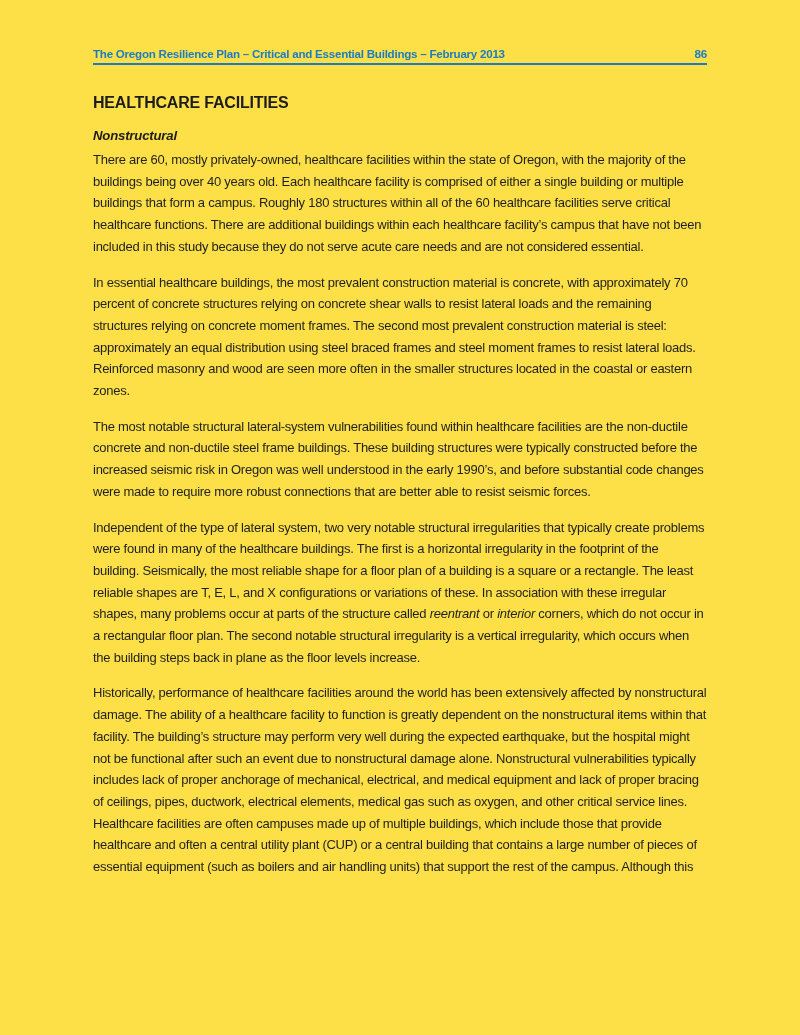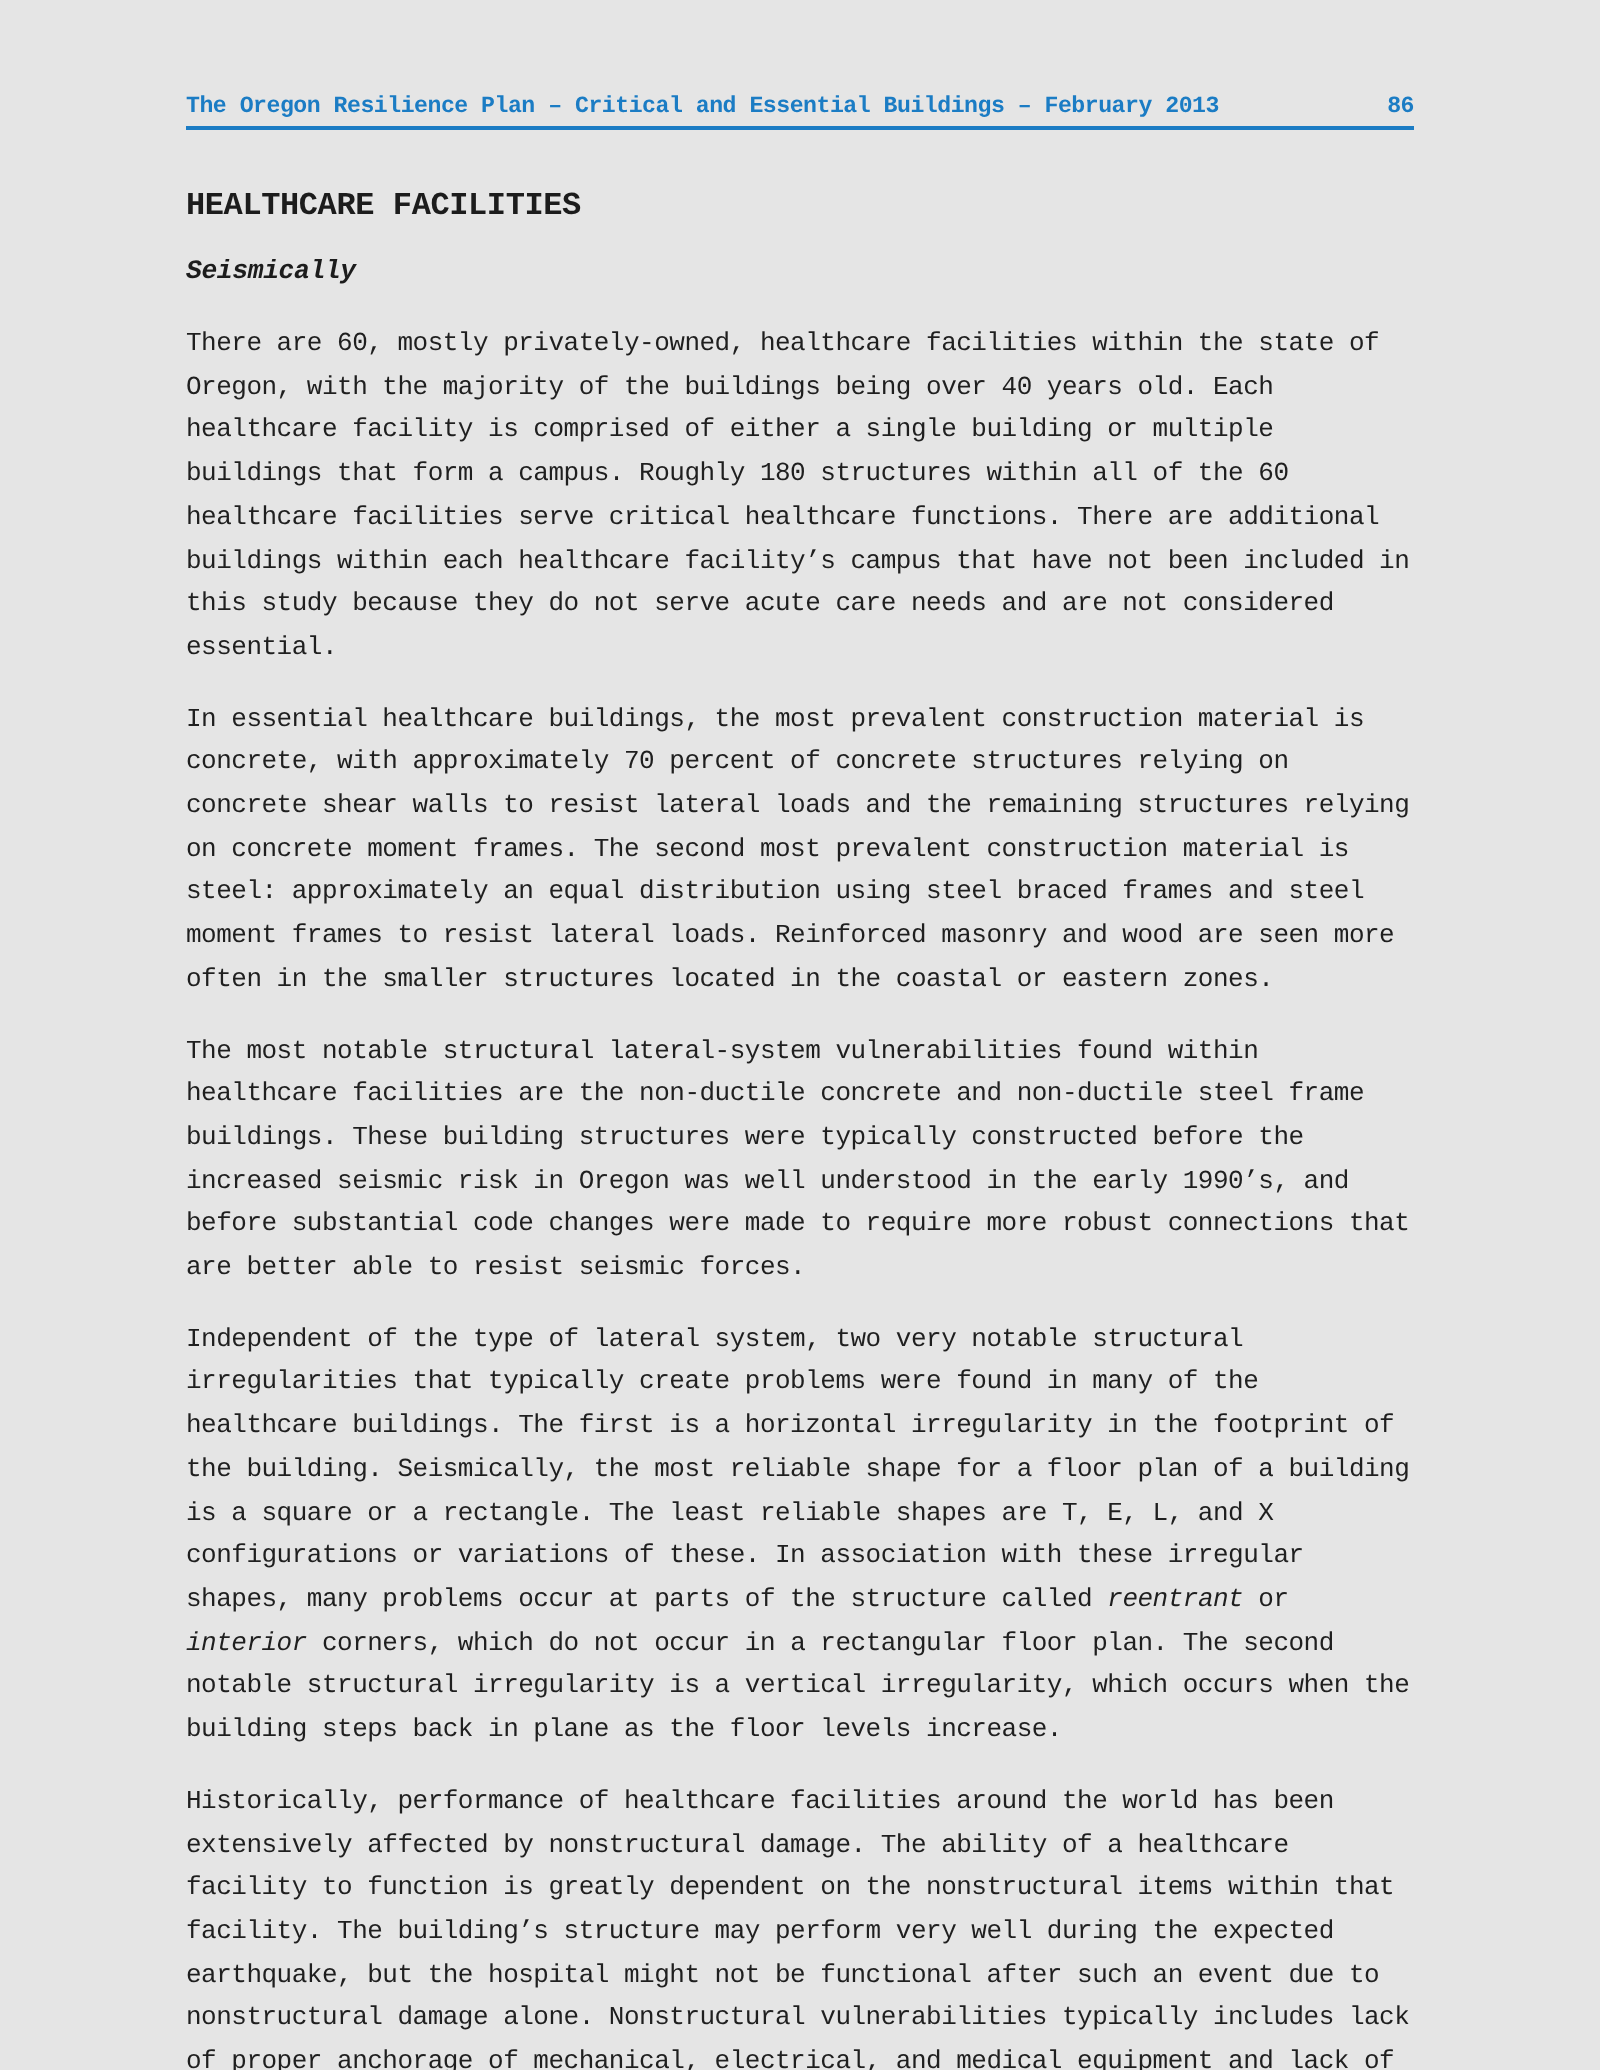--- a/index.html
+++ b/index.html
@@ -4,24 +4,24 @@
 <style>
   :root{
     --header-blue:#1b7cc4;
     --body-text:#1f1f1f;
   }
   html,body{margin:0;padding:0;background:#ffffff;}
   .page{
     box-sizing:border-box;
     width:800px;
     height:1035px;
-    background:#e5e5e5;
+    background:#fde047;
     padding:47px 93px 0 93px;
     overflow:hidden;
-    font-family:Liberation Mono, monospace;
+    font-family:Liberation Sans, sans-serif;
     color:var(--body-text);
   }
   .header-row{
     display:flex;
     justify-content:space-between;
     align-items:flex-end;
     border-bottom:2px solid var(--header-blue);
     padding-bottom:2px;
     color:var(--header-blue);
     font-size:11.6px;
@@ -46,36 +46,36 @@
     line-height:16px;
     color:#1c1c1c;
   }
   .body-copy p{
     margin:14px 0 0 0;
     font-size:13px;
     letter-spacing:-0.25px;
     line-height:21.7px;
     text-align:left;
   }
-  .body-copy p:first-of-type{margin-top:17px;}
+  .body-copy p:first-of-type{margin-top:5px;}
   em{font-style:italic;}
 </style>
 </head>
 <body>
 
 <div class="page">
 
   <div class="header-row">
     <span>The Oregon Resilience Plan – Critical and Essential Buildings – February 2013</span>
     <span>86</span>
   </div>
 
   <h1 class="section-heading">HEALTHCARE FACILITIES</h1>
 
-  <h2 class="subsection-heading">Seismically</h2>
+  <h2 class="subsection-heading">Nonstructural</h2>
 
   <div class="body-copy">
     <p>There are 60, mostly privately-owned, healthcare facilities within the state of Oregon, with the majority of the buildings being over 40 years old. Each healthcare facility is comprised of either a single building or multiple buildings that form a campus. Roughly 180 structures within all of the 60 healthcare facilities serve critical healthcare functions. There are additional buildings within each healthcare facility’s campus that have not been included in this study because they do not serve acute care needs and are not considered essential.</p>
     <p>In essential healthcare buildings, the most prevalent construction material is concrete, with approximately 70 percent of concrete structures relying on concrete shear walls to resist lateral loads and the remaining structures relying on concrete moment frames. The second most prevalent construction material is steel: approximately an equal distribution using steel braced frames and steel moment frames to resist lateral loads. Reinforced masonry and wood are seen more often in the smaller structures located in the coastal or eastern zones.</p>
     <p>The most notable structural lateral-system vulnerabilities found within healthcare facilities are the non-ductile concrete and non-ductile steel frame buildings. These building structures were typically constructed before the increased seismic risk in Oregon was well understood in the early 1990’s, and before substantial code changes were made to require more robust connections that are better able to resist seismic forces.</p>
     <p><span>Independent of the type of lateral system, two very notable structural irregularities that typically create problems were found in many of the healthcare buildings. The first is a horizontal irregularity in the footprint of the building. Seismically, the most reliable shape for a floor plan of a building is a square or a rectangle. The least reliable shapes are T, E, L, and X configurations or variations of these. In association with these irregular shapes, many problems occur at parts of the structure called </span><em>reentrant</em><span> or </span><em>interior</em><span> corners, which do not occur in a rectangular floor plan. The second notable structural irregularity is a vertical irregularity, which occurs when the building steps back in plane as the floor levels increase.</span></p>
     <p>Historically, performance of healthcare facilities around the world has been extensively affected by nonstructural damage. The ability of a healthcare facility to function is greatly dependent on the nonstructural items within that facility. The building’s structure may perform very well during the expected earthquake, but the hospital might not be functional after such an event due to nonstructural damage alone. Nonstructural vulnerabilities typically includes lack of proper anchorage of mechanical, electrical, and medical equipment and lack of proper bracing of ceilings, pipes, ductwork, electrical elements, medical gas such as oxygen, and other critical service lines. Healthcare facilities are often campuses made up of multiple buildings, which include those that provide healthcare and often a central utility plant (CUP) or a central building that contains a large number of pieces of essential equipment (such as boilers and air handling units) that support the rest of the campus. Although this</p>
   </div>
 
 </div>

